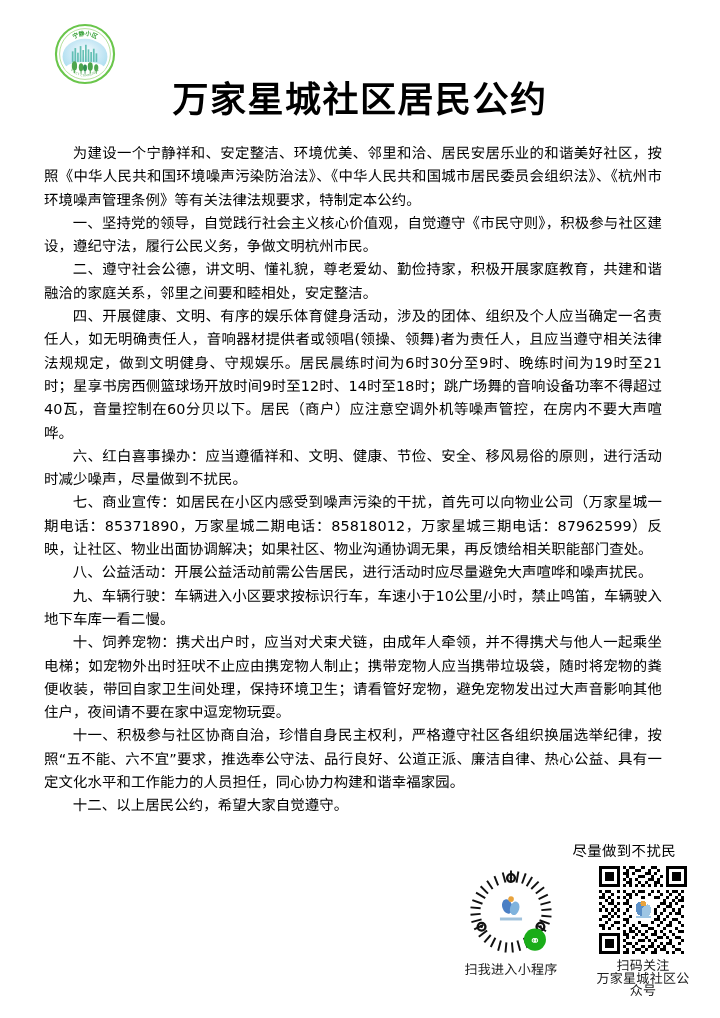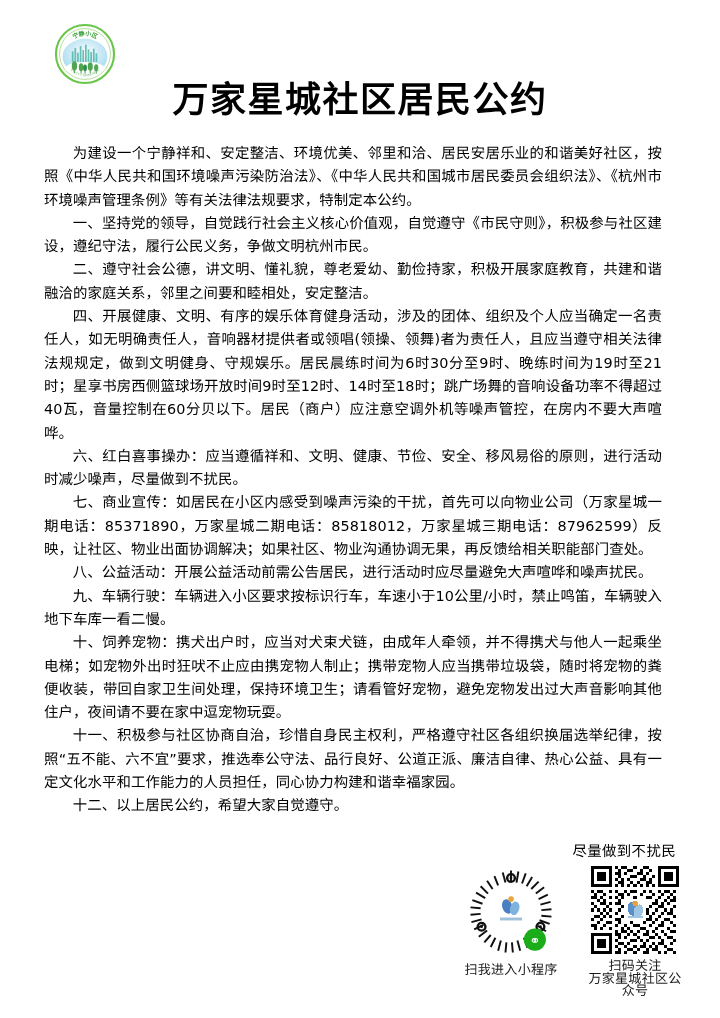--- a/index.html
+++ b/index.html
@@ -87,21 +87,21 @@
     left: 455px;
     top: 866px;
     width: 232px;
     height: 132px;
   }
   .qr-block {
     position: absolute;
     text-align: center;
   }
   .qr-block.mini { left: 0px; top: 0px; width: 112px; }
-  .qr-block.official { left: 128px; top: 0px; width: 104px; }
+  .qr-block.official { left: 136px; top: 0px; width: 104px; }
 
   .qr-img { display: block; margin: 0 auto; }
 
   .qr-caption {
     margin-top: 6px;
     font-size: 13px;
     line-height: 12.5px;
     color: #1b1b1b;
     letter-spacing: 0.3px;
     font-weight: 500;

